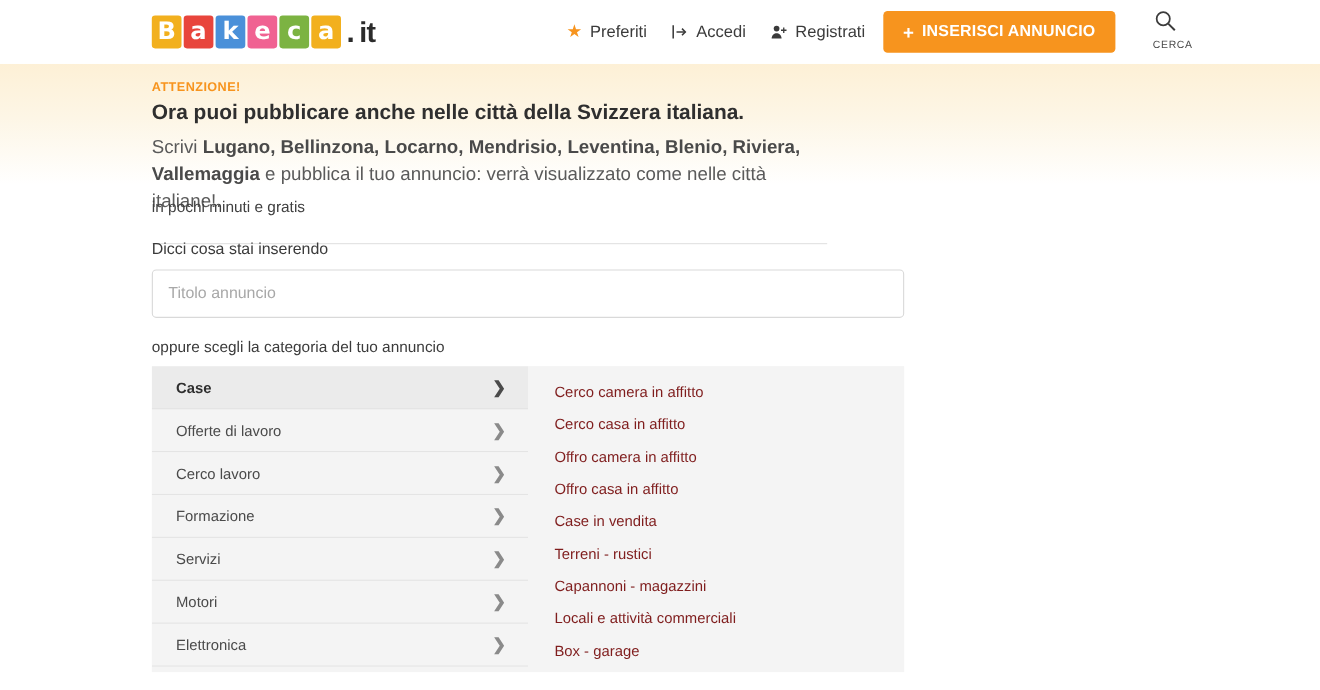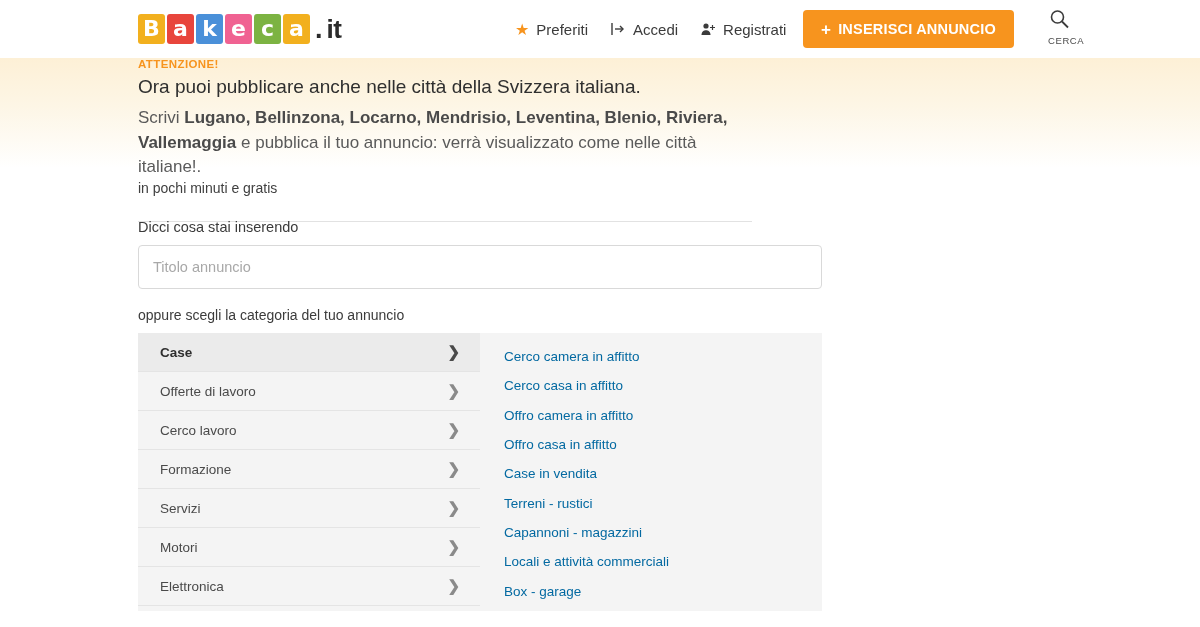--- a/index.html
+++ b/index.html
@@ -111,33 +111,33 @@
     color: #4a4a4a;
     letter-spacing: 0.6px;
     margin-top: 1px;
   }
 
   
   .banner {
     position: relative;
     height: 110px;
     background: linear-gradient(to bottom, #fdf0d6 0%, #fdf6e6 45%, #ffffff 100%);
-    padding-top: 0;
+    padding-top: 16px;
   }
   .banner-inner { margin-left: 138px; width: 620px; }
   .banner-warning {
     color: #f7941e;
     font-size: 11.5px;
     font-weight: bold;
     letter-spacing: 0.4px;
     margin-bottom: 6px;
   }
   .banner-title {
     font-size: 19px;
-    font-weight: normal;
+    font-weight: bold;
     color: #2f2f2f;
     margin-bottom: 8px;
   }
   .banner-text {
     font-size: 17px;
     color: #5a5a5a;
     line-height: 1.45;
   }
   .banner-text b { color: #4a4a4a; }
 
@@ -234,21 +234,21 @@
     width: 342px;
     background: #f4f4f4;
     padding-top: 9px;
   }
   .sub-item {
     height: 29.3px;
     display: flex;
     align-items: center;
     padding-left: 24px;
     font-size: 13.5px;
-    color: #0369a1;
+    color: #7f1d1d;
     cursor: pointer;
   }
 </style>
 </head>
 <body>
 
 <div class="header">
 
   <div class="logo">
     <div class="logo-tiles">

